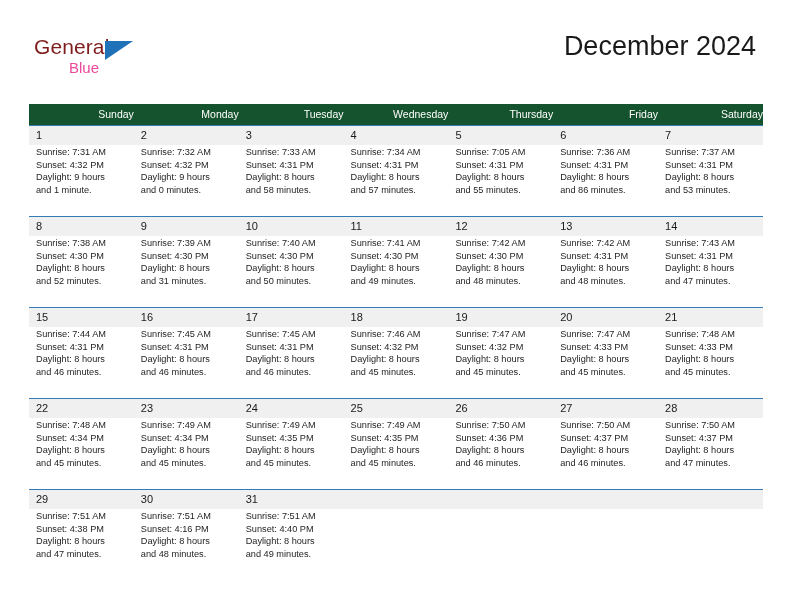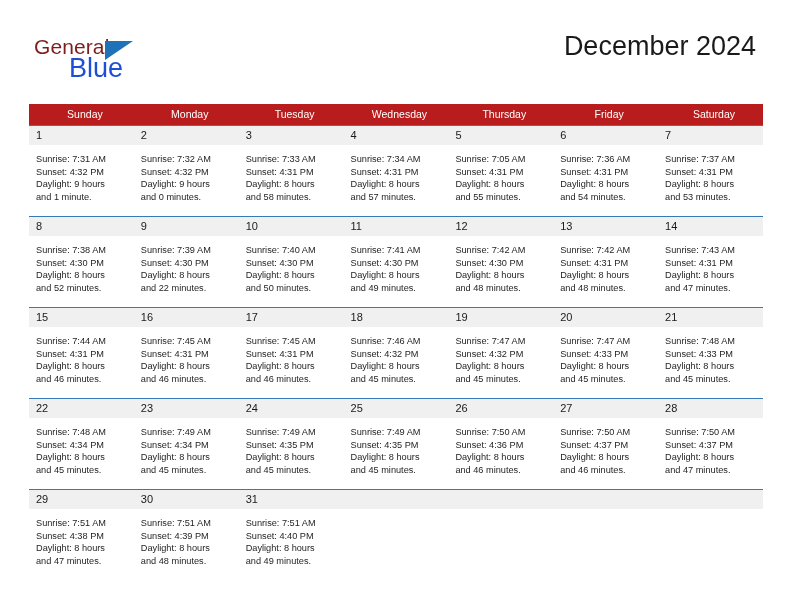--- a/index.html
+++ b/index.html
@@ -51,22 +51,22 @@
     top: 5px;
     width: 0;
     height: 0;
     border-left: 28px solid #1f71b8;
     border-bottom: 19px solid transparent;
   }
   .logo-blue {
     position: absolute;
     left: 35px;
     top: 21px;
-    font-size: 27px;
-    color: #1d4ed8;
+    font-size: 15px;
+    color: #ec4899;
     line-height: 22px;
   }
 
   .title-block {
     position: absolute;
     right: 36px;
     top: 30px;
     text-align: left;
     margin-left: 16px;
   }
@@ -89,25 +89,25 @@
   
   .calendar {
     position: absolute;
     left: 29px;
     top: 104px;
     width: 734px;
     border-collapse: collapse;
     table-layout: fixed;
   }
   .calendar th {
-    background: #b91c1c;
+    background: #14532d;
     color: #ffffff;
     font-size: 10.5px;
     font-weight: normal;
-    text-align: center;
+    text-align: right;
     padding: 4px 0 4px 7px;
     height: 12px;
     line-height: 13px;
   }
   .calendar td {
     vertical-align: top;
     padding: 0;
     border-top: 1px solid #3679b7;
     background: #ffffff;
     height: 82px;
@@ -115,21 +115,21 @@
   .daynum {
     display: block;
     background: #f0f0f0;
     font-size: 11px;
     color: #1a1a1a;
     padding: 3px 0 4px 7px;
     line-height: 12px;
     height: 12px;
   }
   .cell-body {
-    padding: 8px 5px 0 7px;
+    padding: 1px 5px 0 7px;
   }
   .cell-body div {
     font-size: 9.2px;
     color: #242424;
     line-height: 12.6px;
     white-space: nowrap;
   }
   td.empty .daynum {
     background: #f0f0f0;
     color: transparent;
@@ -220,21 +220,21 @@
               <div>Daylight: 8 hours</div>
               <div>and 55 minutes.</div>
             </div>
           </td>
           <td>
             <span class="daynum">6</span>
             <div class="cell-body">
               <div>Sunrise: 7:36 AM</div>
               <div>Sunset: 4:31 PM</div>
               <div>Daylight: 8 hours</div>
-              <div>and 54 minutes.</div>
+              <div>and 86 minutes.</div>
             </div>
           </td>
           <td>
             <span class="daynum">7</span>
             <div class="cell-body">
               <div>Sunrise: 7:37 AM</div>
               <div>Sunset: 4:31 PM</div>
               <div>Daylight: 8 hours</div>
               <div>and 53 minutes.</div>
             </div>
@@ -258,21 +258,21 @@
               <div>Daylight: 8 hours</div>
               <div>and 52 minutes.</div>
             </div>
           </td>
           <td>
             <span class="daynum">9</span>
             <div class="cell-body">
               <div>Sunrise: 7:39 AM</div>
               <div>Sunset: 4:30 PM</div>
               <div>Daylight: 8 hours</div>
-              <div>and 22 minutes.</div>
+              <div>and 31 minutes.</div>
             </div>
           </td>
           <td>
             <span class="daynum">10</span>
             <div class="cell-body">
               <div>Sunrise: 7:40 AM</div>
               <div>Sunset: 4:30 PM</div>
               <div>Daylight: 8 hours</div>
               <div>and 50 minutes.</div>
             </div>
@@ -478,21 +478,21 @@
               <div>Sunrise: 7:51 AM</div>
               <div>Sunset: 4:38 PM</div>
               <div>Daylight: 8 hours</div>
               <div>and 47 minutes.</div>
             </div>
           </td>
           <td>
             <span class="daynum">30</span>
             <div class="cell-body">
               <div>Sunrise: 7:51 AM</div>
-              <div>Sunset: 4:39 PM</div>
+              <div>Sunset: 4:16 PM</div>
               <div>Daylight: 8 hours</div>
               <div>and 48 minutes.</div>
             </div>
           </td>
           <td>
             <span class="daynum">31</span>
             <div class="cell-body">
               <div>Sunrise: 7:51 AM</div>
               <div>Sunset: 4:40 PM</div>
               <div>Daylight: 8 hours</div>

